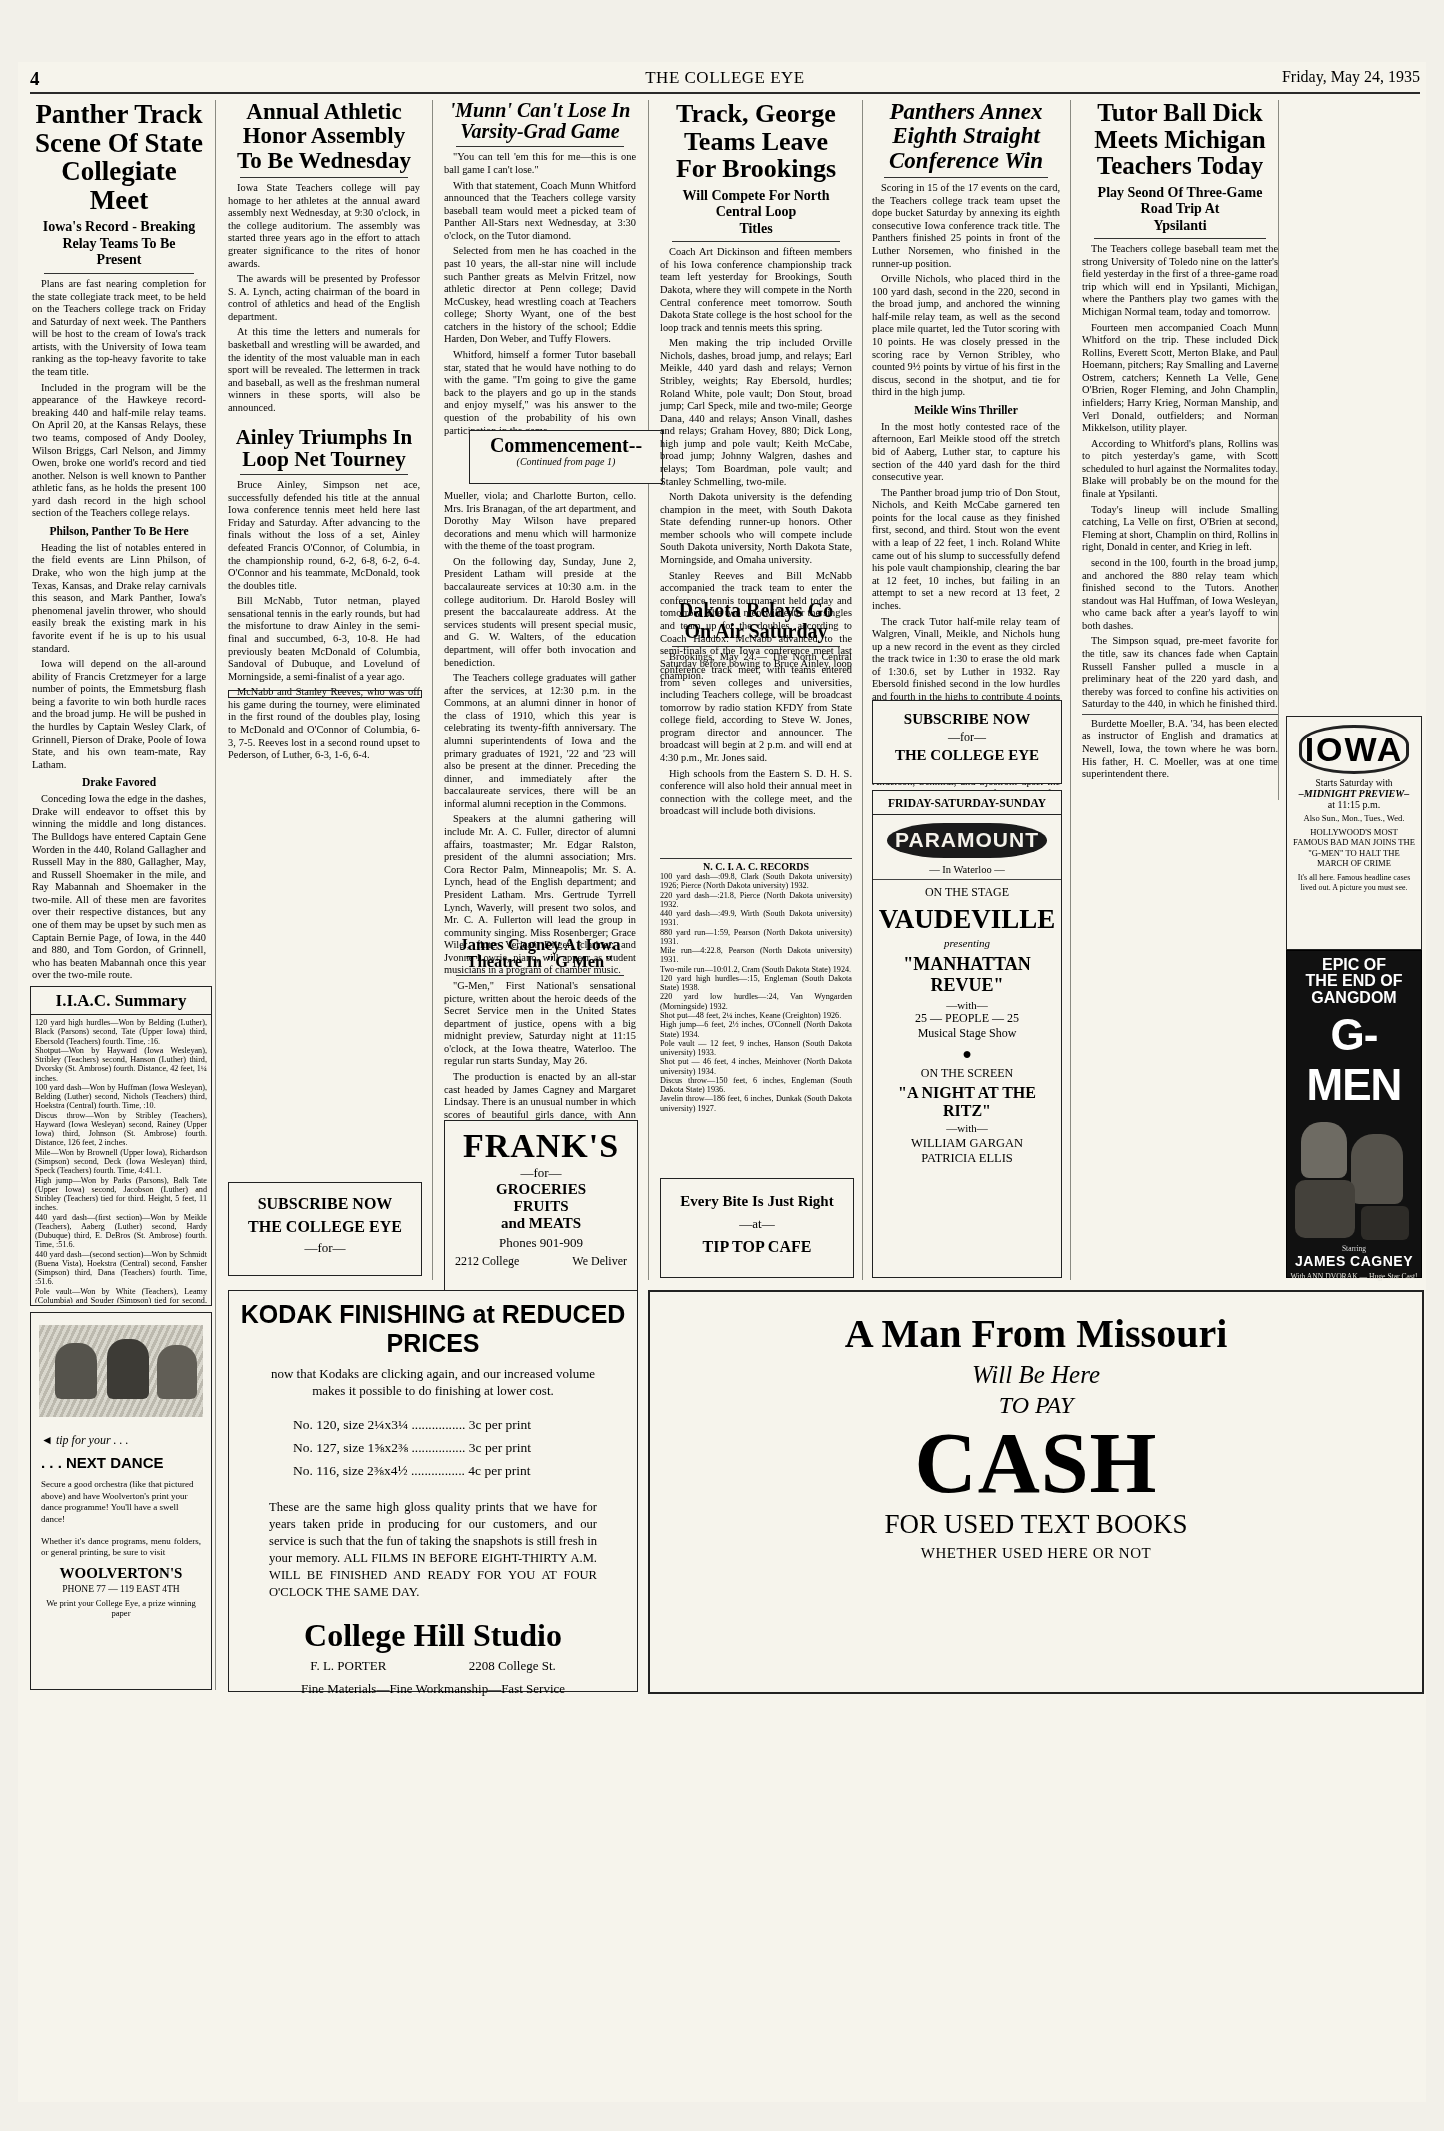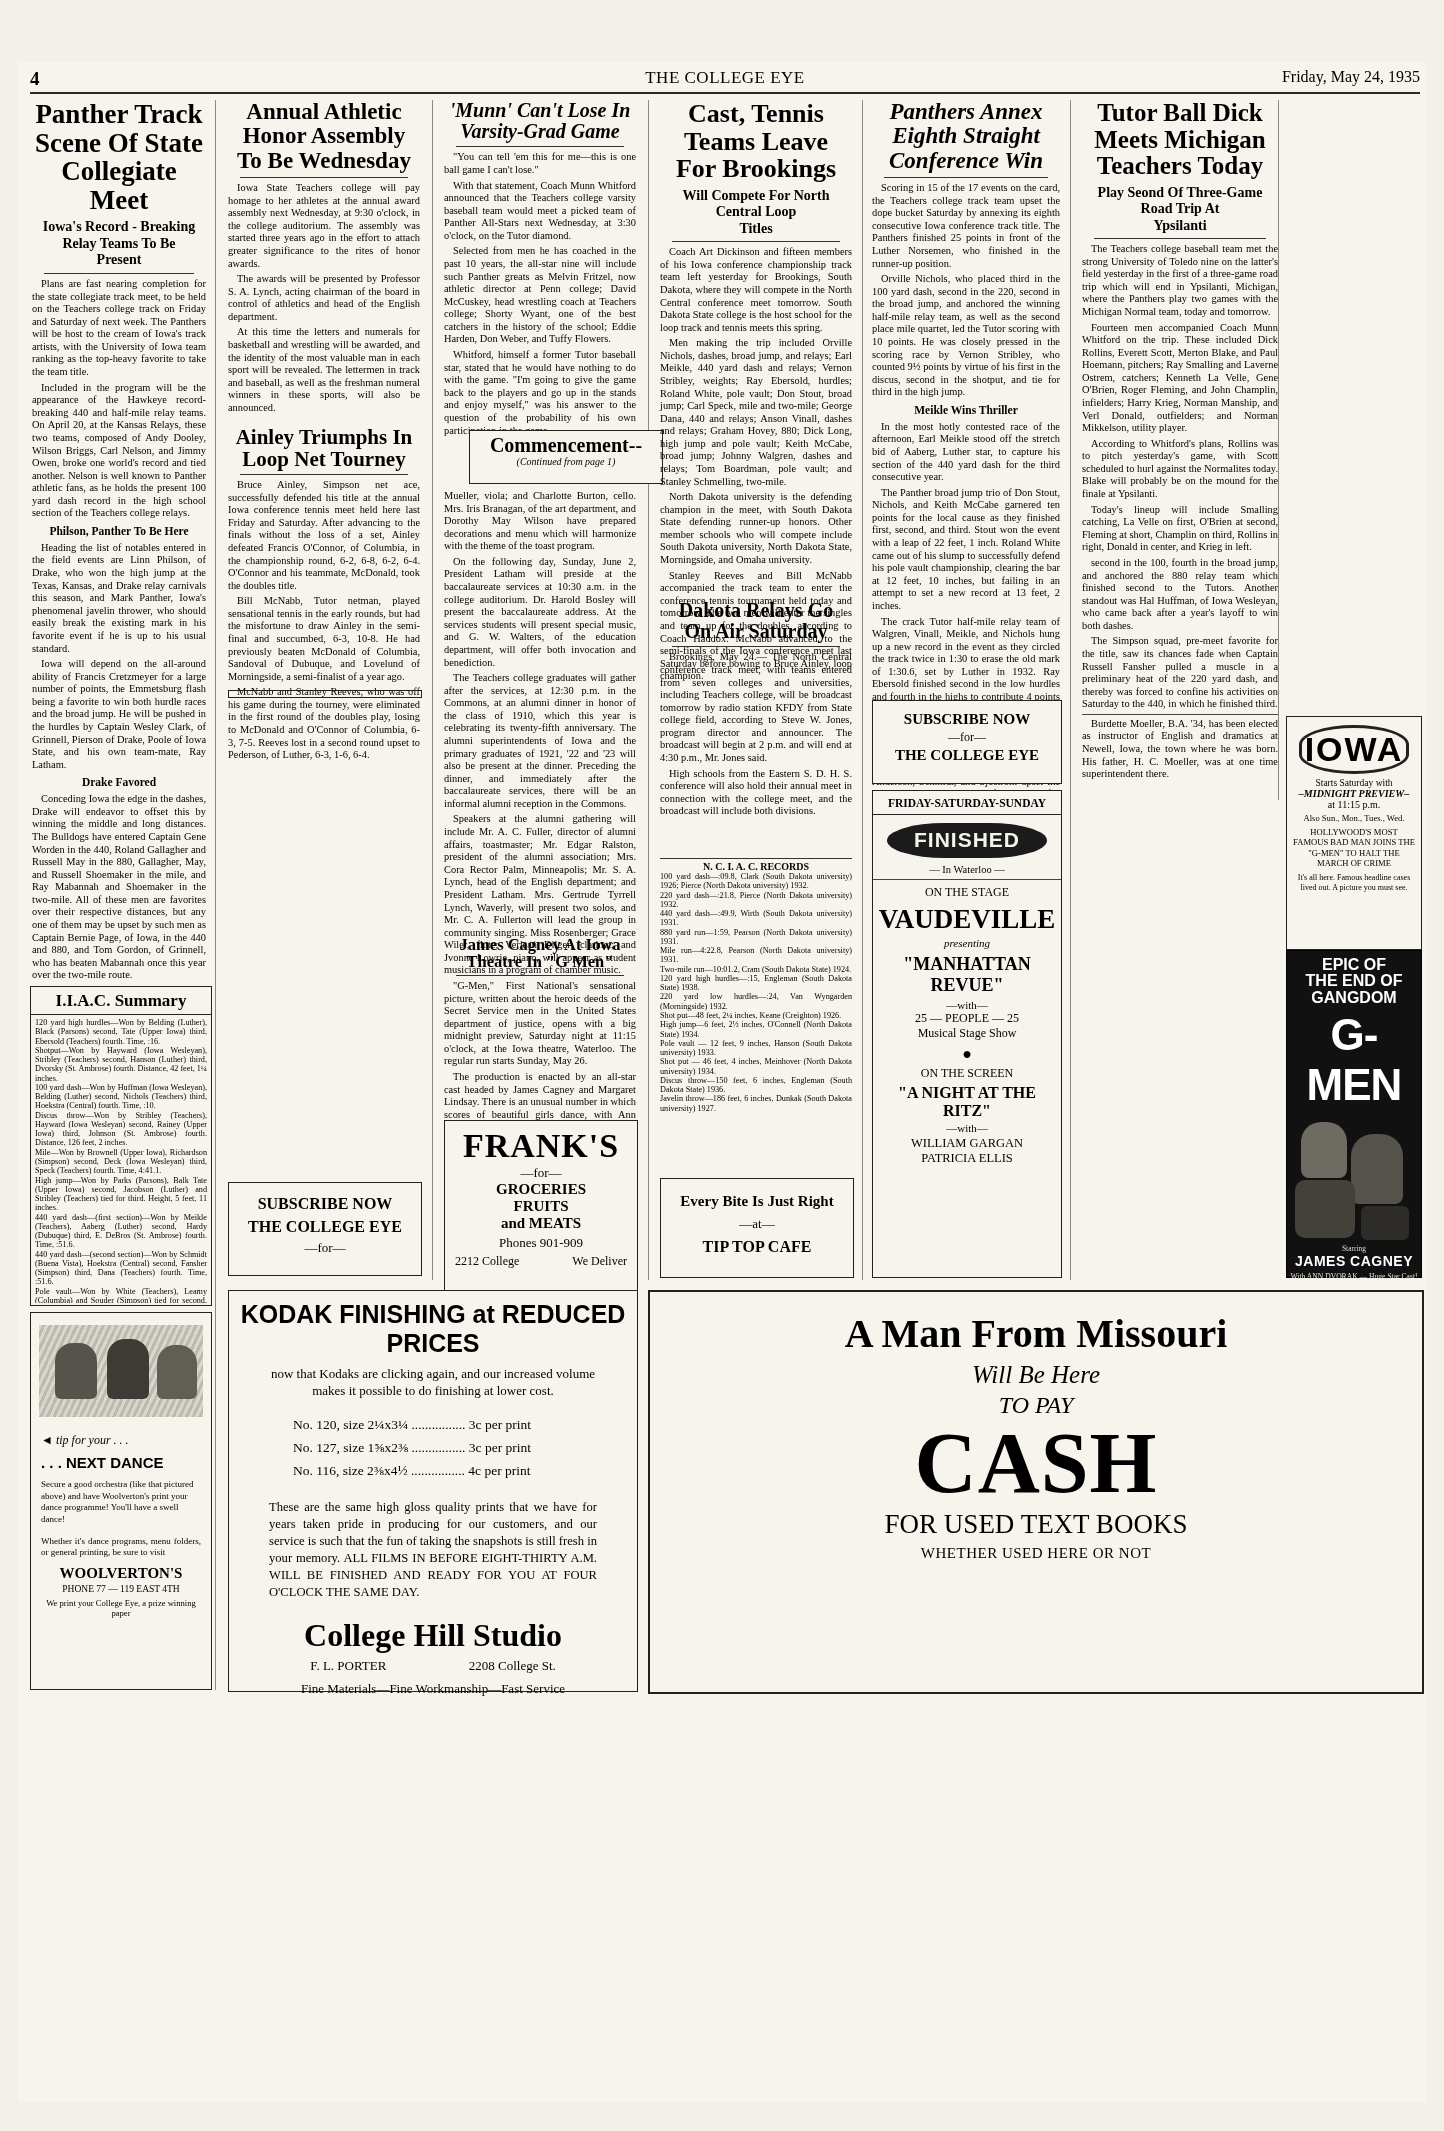--- a/index.html
+++ b/index.html
@@ -226,21 +226,21 @@
     <div class="center" style="font-weight:bold;font-size:15px;">FRUITS</div>
     <div class="center" style="font-weight:bold;font-size:15px;">and MEATS</div>
     <div class="center" style="font-size:13px;padding-top:3px;">Phones 901-909</div>
     <div style="display:flex;justify-content:space-between;padding:3px 10px 0;font-size:12px;">
       <span>2212 College</span>
       <span>We Deliver</span>
     </div>
   </div>
 
   <div class="col" style="left:660px;top:100px;width:192px;">
-    <div class="hd big" style="font-size:26px;">Cast, Tennis</div>
+    <div class="hd big" style="font-size:26px;">Track, George</div>
     <div class="hd big" style="font-size:26px;">Teams Leave</div>
     <div class="hd big" style="font-size:26px;">For Brookings</div>
     <div class="sub" style="white-space:pre-line;">Will Compete For North
 Central Loop
 Titles</div>
     <hr class="hr">
     <div class="body">
       <p>Coach Art Dickinson and fifteen members of his Iowa conference championship track team left yesterday for Brookings, South Dakota, where they will compete in the North Central conference meet tomorrow.  South Dakota State college is the host school for the loop track and tennis meets this spring.</p>
       <p>Men making the trip included Orville Nichols, dashes, broad jump, and relays; Earl Meikle, 440 yard dash and relays; Vernon Stribley, weights; Ray Ebersold, hurdles; Roland White, pole vault; Don Stout, broad jump; Carl Speck, mile and two-mile; George Dana, 440 and relays; Anson Vinall, dashes and relays; Graham Hovey, 880; Dick Long, high jump and pole vault; Keith McCabe, broad jump; Johnny Walgren, dashes and relays; Tom Boardman, pole vault; and Stanley Schmelling, two-mile.</p>
       <p>North Dakota university is the defending champion in the meet, with South Dakota State defending runner-up honors.  Other member schools who will compete include South Dakota university, North Dakota State, Morningside, and Omaha university.</p>
@@ -302,21 +302,21 @@
 
   <div class="ad" style="left:872px;top:700px;width:188px;height:82px;">
     <div class="center" style="font-weight:bold;font-size:15px;padding-top:10px;">SUBSCRIBE NOW</div>
     <div class="center" style="font-size:12px;padding-top:2px;">—for—</div>
     <div class="center" style="font-weight:bold;font-size:15px;padding-top:2px;">THE COLLEGE EYE</div>
   </div>
 
   <div class="ad" style="left:872px;top:790px;width:188px;height:486px;">
     <div class="center" style="font-weight:bold;font-size:11.5px;padding:6px 0 5px;border-bottom:1px solid #222;">FRIDAY-SATURDAY-SUNDAY</div>
     <div style="padding:8px 14px 4px;">
-      <div class="para-logo" style="font-size:21px;">FINISHED</div>
+      <div class="para-logo" style="font-size:21px;">PARAMOUNT</div>
     </div>
     <div class="center" style="font-size:10.5px;padding:2px 0 4px;">— In Waterloo —</div>
     <div class="center" style="font-size:12px;border-top:1px solid #444;padding-top:5px;">ON THE STAGE</div>
     <div class="center" style="font-weight:bold;font-size:27px;padding:4px 0 2px;">VAUDEVILLE</div>
     <div class="center" style="font-style:italic;font-size:11px;">presenting</div>
     <div class="center" style="font-weight:bold;font-size:18px;padding-top:5px;">"MANHATTAN</div>
     <div class="center" style="font-weight:bold;font-size:18px;">REVUE"</div>
     <div class="center" style="font-size:11px;padding-top:3px;">—with—</div>
     <div class="center" style="font-size:12px;">25 — PEOPLE — 25</div>
     <div class="center" style="font-size:12px;padding-bottom:4px;">Musical Stage Show</div>

